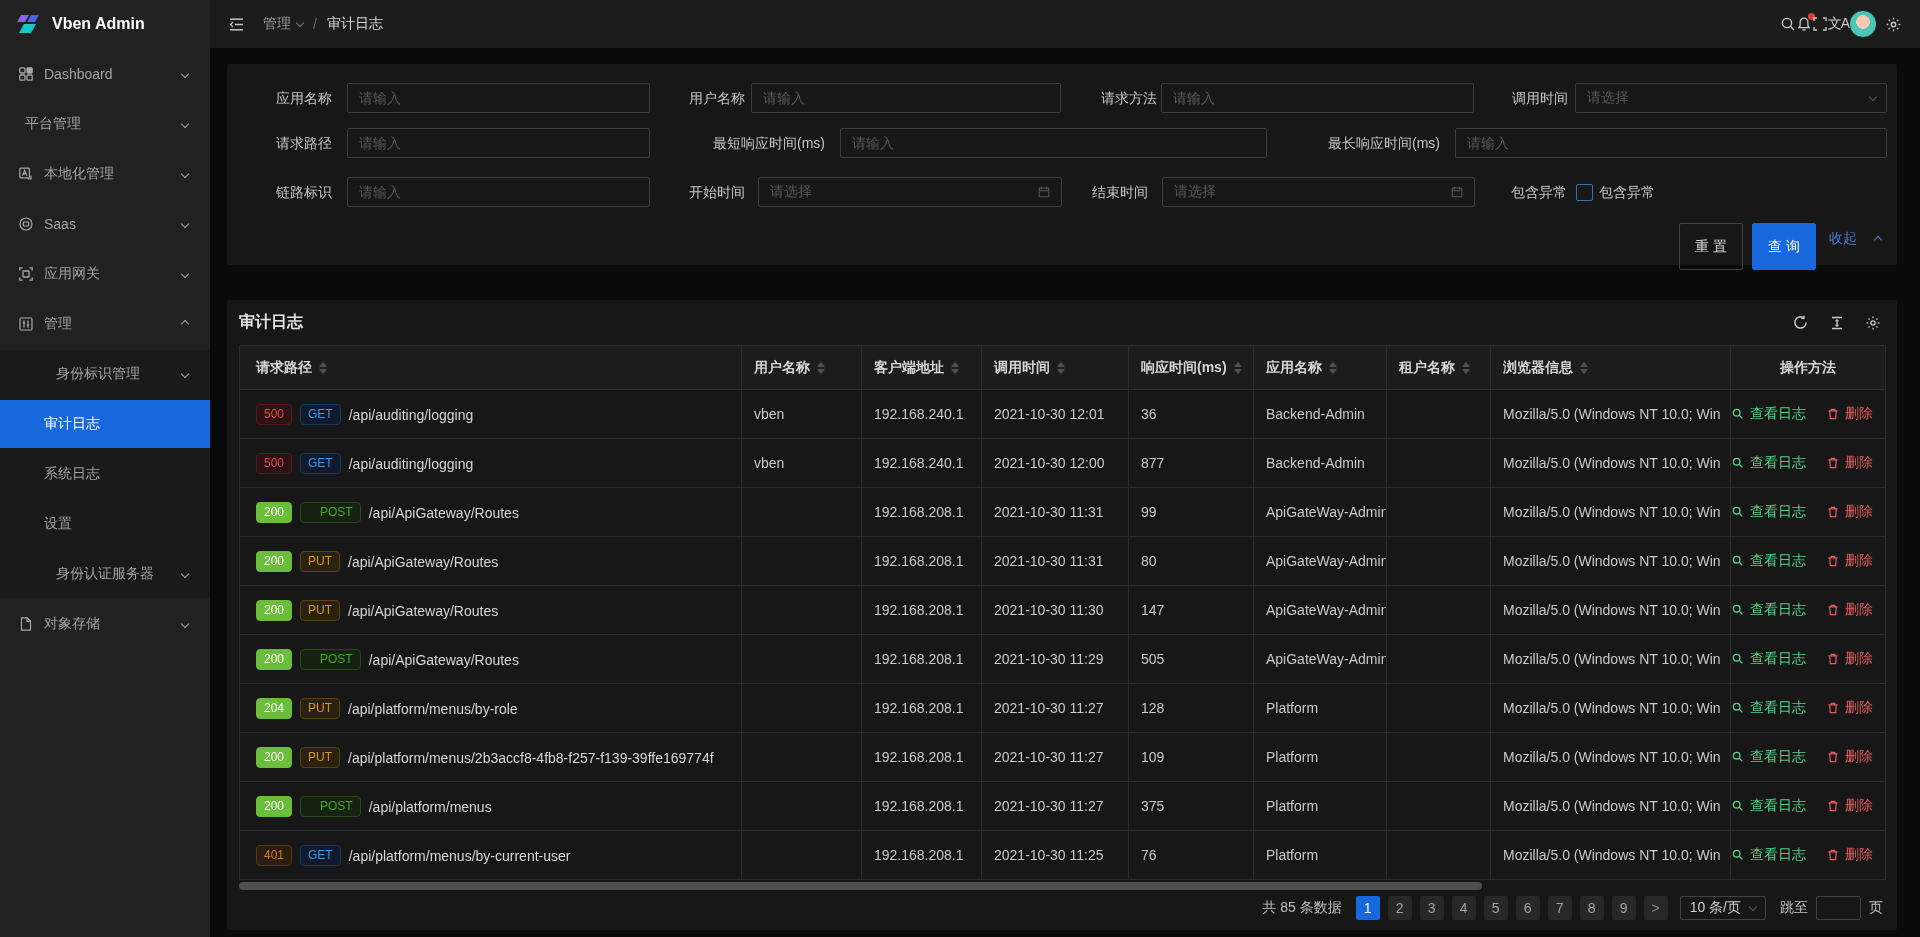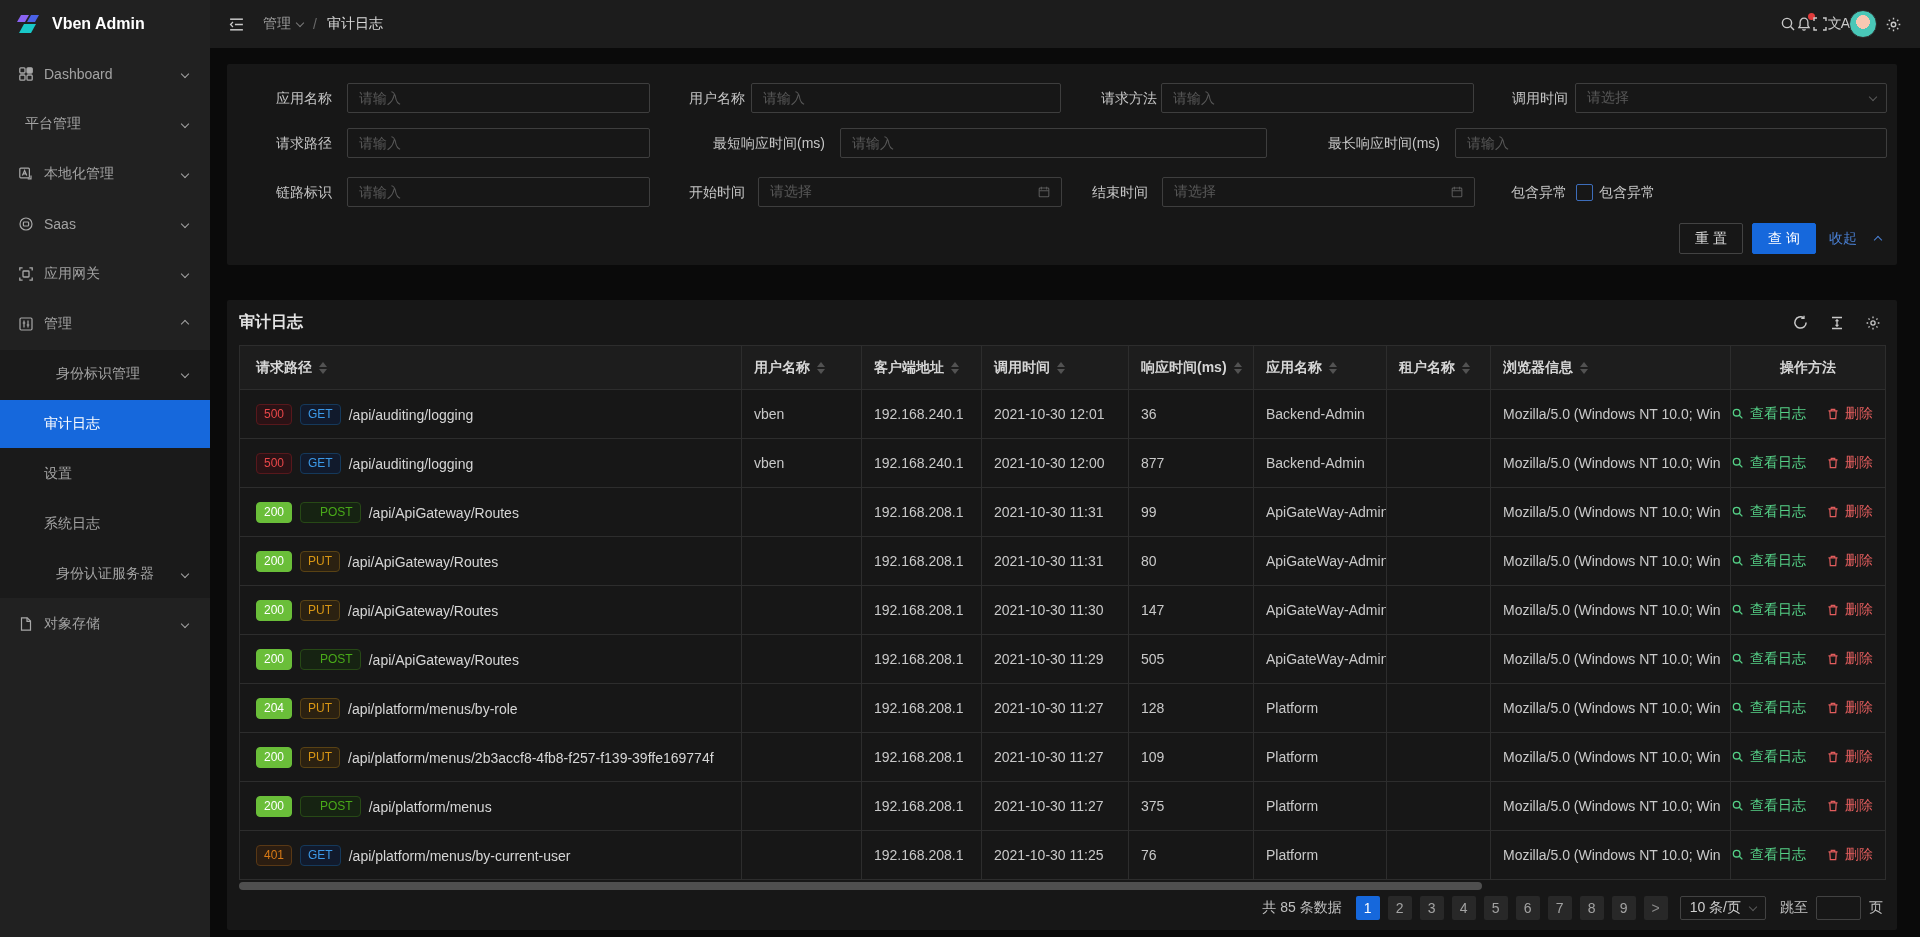--- a/index.html
+++ b/index.html
@@ -49,21 +49,21 @@
 
   
   .flabel{position:absolute;width:150px;text-align:right;font-size:14px;color:#c6c6c6;line-height:30px;white-space:nowrap;}
   .finput{position:absolute;height:30px;background:#171717;border:1px solid #3e3e3e;border-radius:2px;box-sizing:border-box;display:flex;align-items:center;}
   .finput input{flex:1;height:100%;background:transparent;border:none;outline:none;color:#d9d9d9;font-size:14px;padding:0 11px;font-family:inherit;min-width:0;}
   .finput input::placeholder{color:#585858;}
   .finput .ph{flex:1;padding:0 11px;color:#585858;font-size:14px;}
   .finput .ficon{margin-right:10px;color:#5a5a5a;display:flex;}
   .checkbox{position:absolute;width:15px;height:15px;border:1px solid #3d6dba;border-radius:2px;background:transparent;cursor:pointer;}
   .chk-label{position:absolute;font-size:14px;color:#c6c6c6;line-height:30px;}
-  .fbtn{position:absolute;height:31px;width:64px;border-radius:2px;font-size:14px;display:flex;align-items:center;justify-content:center;cursor:pointer;box-sizing:border-box;font-family:inherit;}
+  .fbtn{position:absolute;height:47px;width:64px;border-radius:2px;font-size:14px;display:flex;align-items:center;justify-content:center;cursor:pointer;box-sizing:border-box;font-family:inherit;}
   .btn-reset{background:transparent;border:1px solid #434343;color:#d9d9d9;}
   .btn-query{background:#1668dc;border:1px solid #1668dc;color:#ffffff;}
   .collapse-link{position:absolute;display:flex;align-items:center;gap:18px;color:#4a80d4;font-size:14px;cursor:pointer;line-height:31px;}
   .collapse-link .chev{margin-top:3px;}
 
   
   .card-head{height:45px;display:flex;align-items:center;padding:0 16px 0 12px;}
   .card-title{font-size:16px;color:#e3e3e3;font-weight:600;}
   .card-tools{margin-left:auto;display:flex;align-items:center;gap:20px;color:#c9c9c9;}
   .card-tools .ticon{color:#c9c9c9;}
@@ -179,24 +179,24 @@
       </div>
       <div class="submenu">
         <div class="mitem noicon deep">
           <span class="mlabel">身份标识管理</span>
           <span class="mchev chev tiny"></span>
         </div>
         <div class="mitem noicon active">
           <span class="mlabel">审计日志</span>
         </div>
         <div class="mitem noicon">
-          <span class="mlabel">设置</span>
+          <span class="mlabel">系统日志</span>
         </div>
         <div class="mitem noicon">
-          <span class="mlabel">系统日志</span>
+          <span class="mlabel">设置</span>
         </div>
         <div class="mitem noicon deep">
           <span class="mlabel">身份认证服务器</span>
           <span class="mchev chev tiny"></span>
         </div>
       </div>
       <div class="mitem">
         <span class="micon">
           <svg width="16" height="16" viewBox="0 0 16 16" fill="none" stroke="currentColor" stroke-width="1.2">
             <path d="M3.5 1.8h5.7l3.3 3.3v9.1H3.5z"></path>

